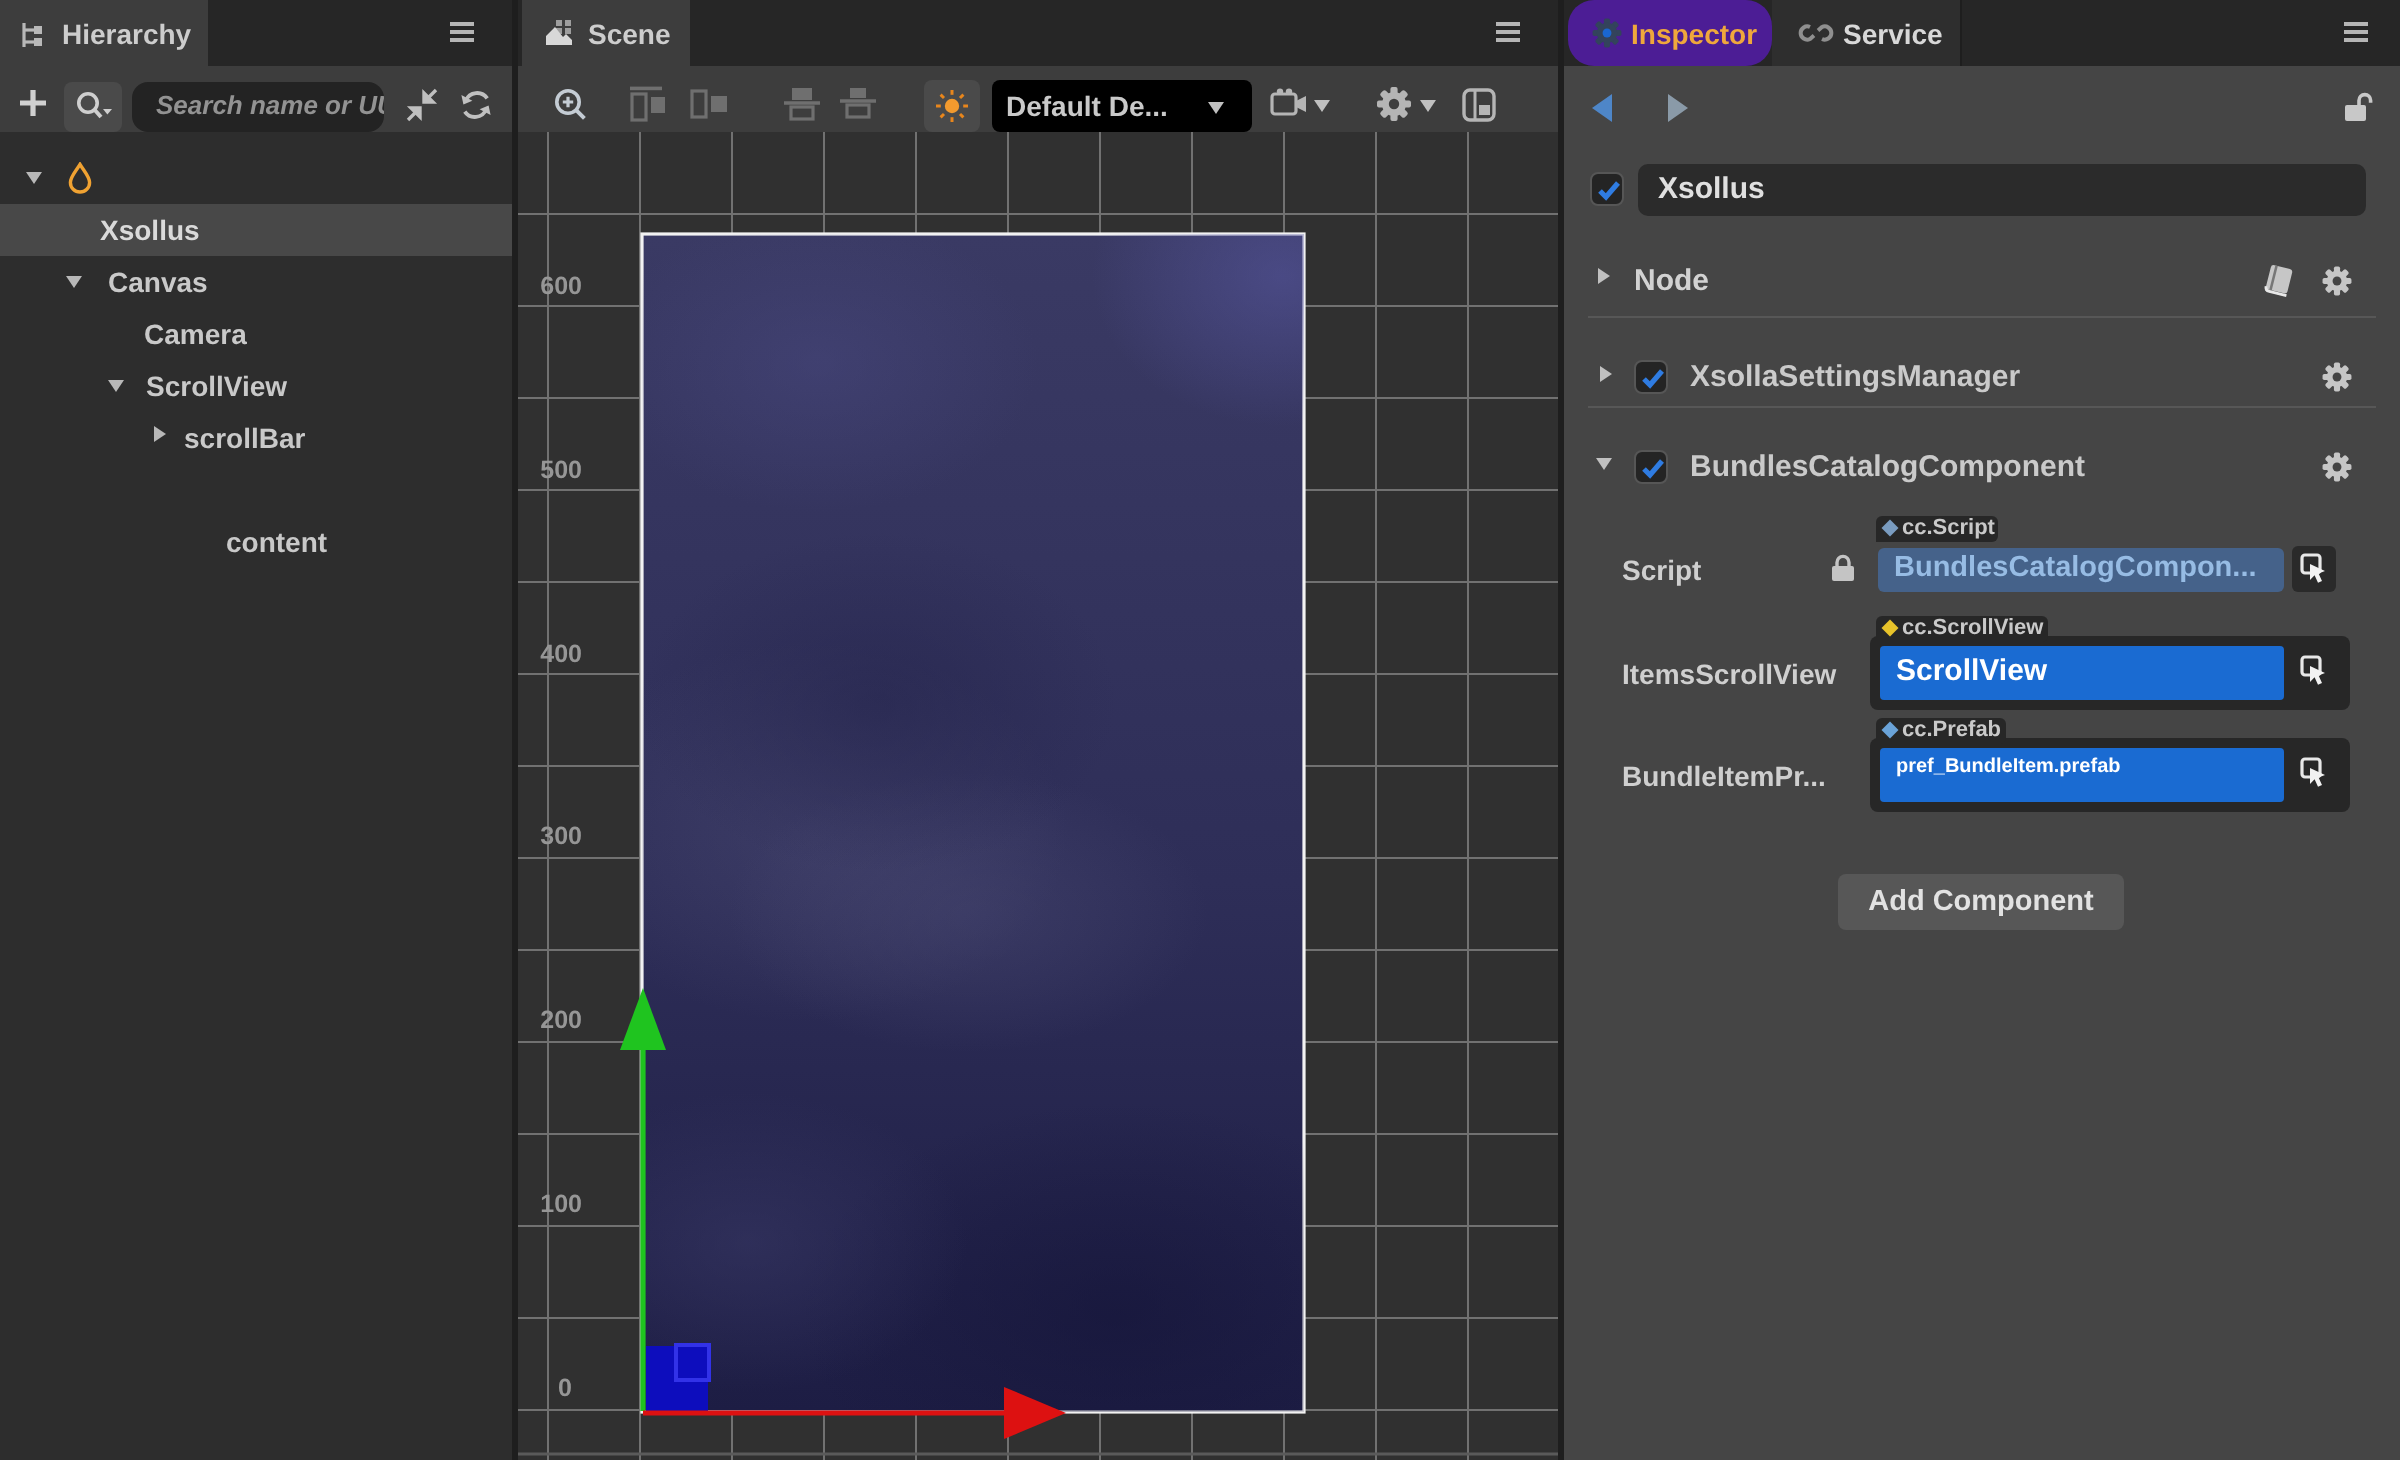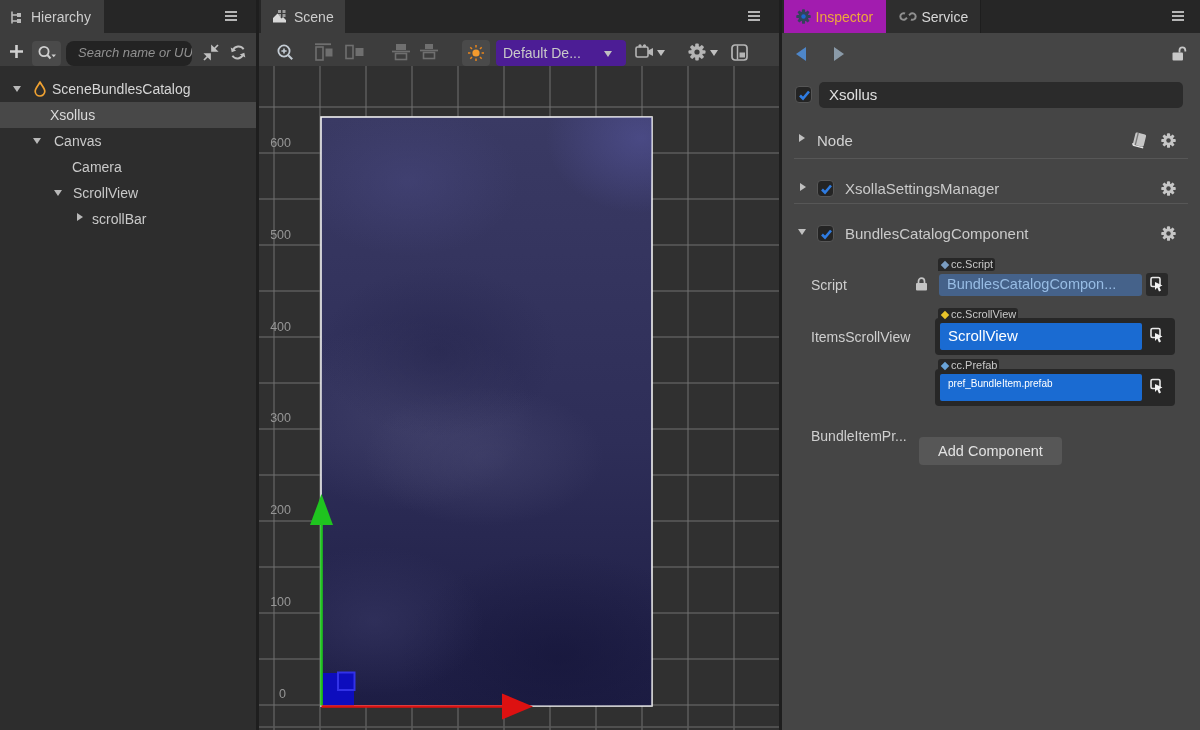--- a/index.html
+++ b/index.html
@@ -1,18 +1,18 @@
 <!DOCTYPE html>
 <html><head>
 <meta charset="utf-8">
 <style>
 html,body{margin:0;padding:0;background:#2d2d2d;}
 *{box-sizing:border-box;}
 #root{position:relative;width:1200px;height:730px;overflow:hidden;
-  font-family:"Liberation Sans", sans-serif;color:#c9c9c9;font-size:14px;}
+  font-family:"Liberation Sans", sans-serif;color:#c9c9c9;font-size:14px;font-weight:bold;}
 .abs{position:absolute;}
 .tabbar{position:absolute;top:0;height:33px;background:#262626;}
 .tab{position:absolute;top:0;height:33px;background:#3d3d3d;display:flex;align-items:center;}
 .toolbar{position:absolute;top:33px;height:33px;background:#3d3d3d;}
 .burger{position:absolute;width:12px;height:10px;border-top:2px solid #b5b5b5;
   border-bottom:2px solid #b5b5b5;}
 .burger:after{content:"";position:absolute;left:0;top:2px;width:12px;height:2px;background:#b5b5b5;}
 .row{position:absolute;left:0;width:256px;height:26px;line-height:26px;white-space:nowrap;}
 .tri-d{width:0;height:0;border-left:4.5px solid transparent;border-right:4.5px solid transparent;
   border-top:6px solid #b8b8b8;position:absolute;top:10px;}
@@ -85,39 +85,41 @@
     </g>
     <path d="M1.7 3.5 L2.7 8.3 L7.2 6.4 Z" fill="#c0c0c0"></path>
     <path d="M16.3 13.5 L15.3 8.7 L10.8 10.6 Z" fill="#c0c0c0"></path>
   </svg>
 
   <div class="row" style="top:76px;">
     <div class="tri-d" style="left:13px;"></div>
     <svg class="abs" style="left:32px;top:5px;" width="16" height="16" viewBox="0 0 16 16">
       <path d="M8 1.2 C6 4.5 3.2 7.5 3.2 10.2 a4.8 4.8 0 0 0 9.6 0 C12.8 7.5 10 4.5 8 1.2 Z" stroke="#f0a232" stroke-width="1.7" fill="none"></path>
     </svg>
-    <span style="position:absolute;left:52px;color:#d6d6d6;">SceneBundlesCatalog</span>
   </div>
   <div class="row" style="top:102px;background:#484848;">
     <span style="position:absolute;left:50px;color:#dadada;">Xsollus</span>
   </div>
   <div class="row" style="top:128px;">
     <div class="tri-d" style="left:33px;"></div>
     <span style="position:absolute;left:54px;">Canvas</span>
   </div>
   <div class="row" style="top:154px;">
     <span style="position:absolute;left:72px;">Camera</span>
   </div>
   <div class="row" style="top:180px;">
     <div class="tri-d" style="left:54px;"></div>
     <span style="position:absolute;left:73px;">ScrollView</span>
   </div>
   <div class="row" style="top:206px;">
     <div class="tri-r" style="left:77px;"></div>
     <span style="position:absolute;left:92px;">scrollBar</span>
+  </div>
+  <div class="row" style="top:258px;">
+    <span style="position:absolute;left:113px;">content</span>
   </div>
 </div>
 
 <div class="abs" style="left:256px;top:0;width:3px;height:730px;background:#1e1e1e;"></div>
 
 <div class="abs" style="left:259px;top:0;width:520px;height:730px;background:#303030;">
   <div class="tabbar" style="left:0;width:520px;"></div>
   <div class="tab" style="left:2px;width:84px;">
     <svg class="abs" style="left:11px;top:9px;" width="15" height="15" viewBox="0 0 15 15">
       <g fill="#9e9e9e">
@@ -168,21 +170,21 @@
             <path d="M14.6 9H17"></path>
         <path d="M3.3 3.3L5 5"></path>
             <path d="M13 13L14.7 14.7"></path>
             <path d="M14.7 3.3L13 5"></path>
             <path d="M5 13L3.3 14.7"></path>
       </g>
       <circle cx="9" cy="9" r="3.6" fill="#f29a2e"></circle>
     </svg>
   </div>
   
-  <div class="abs" style="left:237px;top:40px;width:130px;height:26px;background:#4c1d95;border-radius:4px;">
+  <div class="abs" style="left:237px;top:40px;width:130px;height:26px;background:#000000;border-radius:4px;">
     <span style="position:absolute;left:7px;top:5px;font-size:14px;color:#c9c9c9;">Default De...</span>
     <div class="tri-d" style="left:108px;top:11px;border-top-color:#c0c0c0;"></div>
   </div>
   
   <svg class="abs" style="left:376px;top:44px;" width="20" height="17" viewBox="0 0 20 17">
     <rect x="1" y="3" width="12" height="10" rx="1.5" stroke="#b5b5b5" stroke-width="1.6" fill="none"></rect>
     <path d="M13 6.5L18 4V12L13 9.5" fill="#b5b5b5"></path>
     <circle cx="5" cy="1.8" r="1.6" fill="#b5b5b5"></circle>
         <circle cx="9.5" cy="1.8" r="1.6" fill="#b5b5b5"></circle>
   </svg>
@@ -274,21 +276,21 @@
     <path d="M51 459 L74 459 L62.5 428 Z" fill="#1fc41f"></path>
     <path d="M62.5 640.5H243" stroke="#dd1111" stroke-width="2.6"></path>
     <path d="M243 627.5 L243 653.5 L274 640.5 Z" fill="#dd1111"></path>
   </svg>
 </div>
 
 <div class="abs" style="left:779px;top:0;width:3px;height:730px;background:#1e1e1e;"></div>
 
 <div class="abs" style="left:782px;top:0;width:418px;height:730px;background:#454545;">
   <div class="tabbar" style="left:0;width:418px;"></div>
-  <div class="tab" style="left:1.5px;width:102px;background:#a21caf;">
+  <div class="tab" style="left:1.5px;width:102px;background:#4c1d95;border-radius:13px;">
     <svg class="abs" style="left:11px;top:8px;" width="17" height="17" viewBox="0 0 20 20">
       <g fill="#33435c">
         <rect x="8.2" y="1.5" width="3.6" height="17" rx="1"></rect>
         <rect x="8.2" y="1.5" width="3.6" height="17" rx="1" transform="rotate(45 10 10)"></rect>
         <rect x="8.2" y="1.5" width="3.6" height="17" rx="1" transform="rotate(90 10 10)"></rect>
         <rect x="8.2" y="1.5" width="3.6" height="17" rx="1" transform="rotate(135 10 10)"></rect>
         <circle cx="10" cy="10" r="6"></circle>
       </g>
       <circle cx="10" cy="10" r="2.6" fill="#1a66d1"></circle>
     </svg>
@@ -403,21 +405,21 @@
 <div class="field" style="left:940px;top:323px;width:202px;height:27px;background:#1a6bd2;border-radius:2px;">
   <span style="position:absolute;left:8px;top:4px;font-size:15px;color:#fff;">ScrollView</span>
 </div>
 <svg class="abs" style="left:1149px;top:327px;" width="16" height="17" viewBox="0 0 16 17">
   <rect x="2" y="1.5" width="9" height="9" rx="1.5" stroke="#e8e8e8" stroke-width="1.6" fill="none"></rect>
   <path d="M6 6 L13.5 9.5 L10.3 10.8 L12 14.5 L10 15.4 L8.3 11.6 L6 14 Z" fill="#f2f2f2"></path>
 </svg>
 
 <div class="abs" style="left:935px;top:369px;width:240px;height:37px;background:#272727;border-radius:4px;"></div>
 <div class="tag" style="left:938px;top:359px;"><span class="dia" style="background:#6aa3d8;"></span>cc.Prefab</div>
-<span class="ilabel" style="top:380px;margin-top:48px;">BundleItemPr...</span>
+<span class="ilabel" style="top:380px;">BundleItemPr...</span>
 <div class="field" style="left:940px;top:374px;width:202px;height:27px;background:#1a6bd2;border-radius:2px;">
   <span style="position:absolute;left:8px;top:4px;font-size:10px;color:#fff;">pref_BundleItem.prefab</span>
 </div>
 <svg class="abs" style="left:1149px;top:378px;" width="16" height="17" viewBox="0 0 16 17">
   <rect x="2" y="1.5" width="9" height="9" rx="1.5" stroke="#e8e8e8" stroke-width="1.6" fill="none"></rect>
   <path d="M6 6 L13.5 9.5 L10.3 10.8 L12 14.5 L10 15.4 L8.3 11.6 L6 14 Z" fill="#f2f2f2"></path>
 </svg>
 
 <div class="abs" style="left:919px;top:437px;width:143px;height:28px;background:#575757;border-radius:4px;text-align:center;line-height:28px;font-size:14.5px;color:#e2e2e2;">Add Component</div>
 

